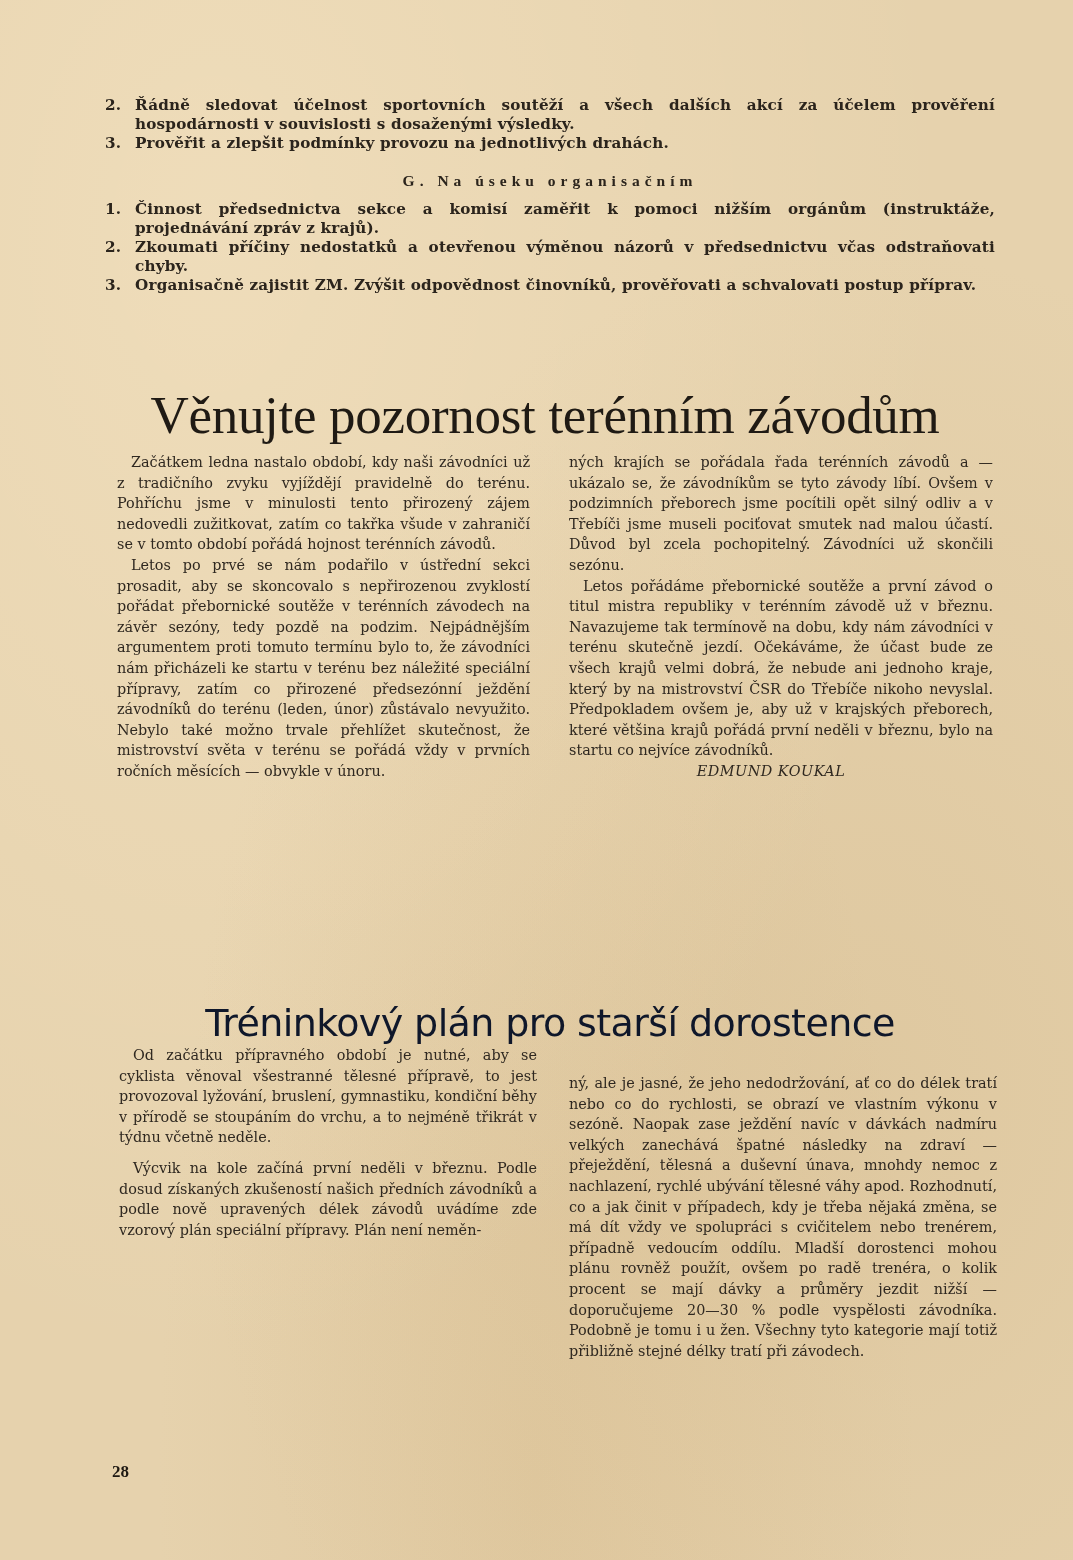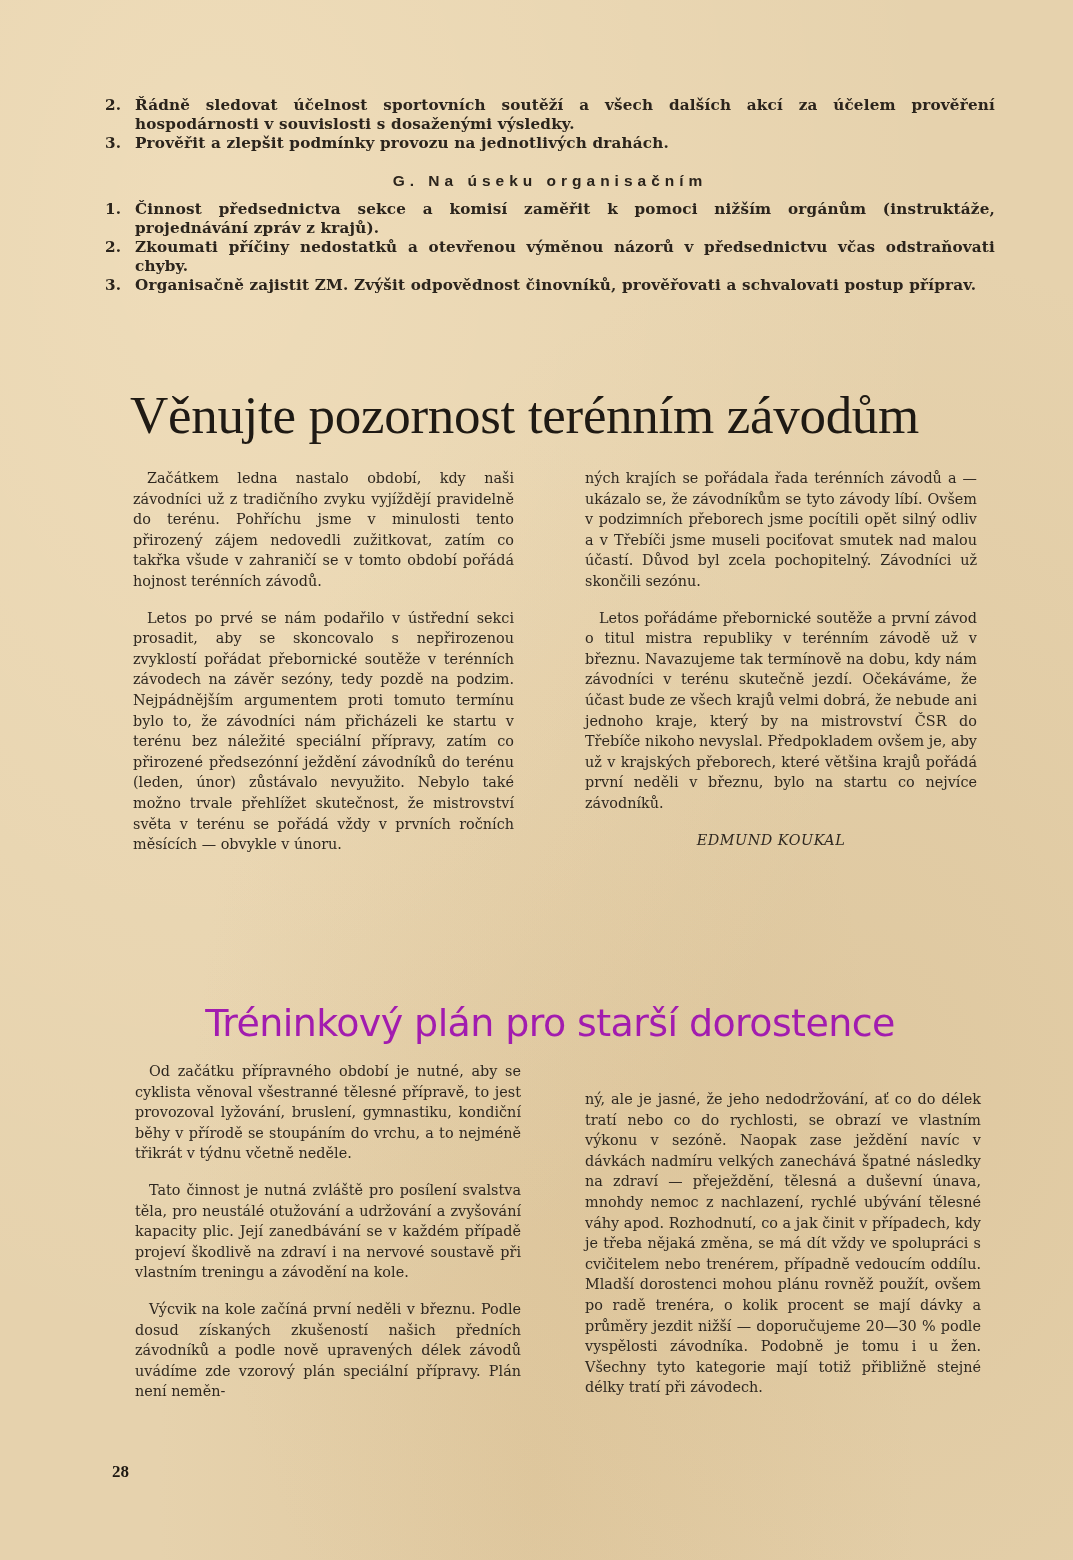--- a/index.html
+++ b/index.html
@@ -16,34 +16,34 @@
   .page { position: absolute; left: 0; top: 0; width: 1073px; height: 1560px; }
 
   
   .toplist { position: absolute; left: 105px; top: 96px; width: 890px;
     font-family: "DejaVu Serif", serif; font-weight: bold; font-size: 15.2px; line-height: 19px;
     letter-spacing: 0.2px; color: #2b241c; }
   .li { display: flex; text-align: justify; }
   .li .num { width: 30px; flex: none; }
   .li .txt { flex: 1; text-align: justify; }
   .section-heading { text-align: center; margin: 18px 0 10px 0; letter-spacing: 5px;
-    font-family: Liberation Sans, sans-serif; font-weight: bold; font-size: 15.5px; }
+    font-family: Liberation Serif, serif; font-weight: bold; font-size: 15.5px; }
 
   
-  .title1 { position: absolute; left: 130px; top: 385px; width: 830px; 
+  .title1 { position: absolute; left: 130px; top: 385px; width: 830px; text-align: center;
     font-family: "Liberation Serif", serif; font-size: 53px; line-height: 60px; color: #1f1a14;
     letter-spacing: -0.3px; white-space: nowrap; }
   .title2 { position: absolute; left: 130px; top: 1000px; width: 840px; text-align: center;
-    font-family: "DejaVu Sans", sans-serif; font-size: 38px; line-height: 46px; color: #a21caf;
+    font-family: "DejaVu Sans", sans-serif; font-size: 38px; line-height: 46px; color: #0f172a;
     letter-spacing: -0.6px; white-space: nowrap; }
 
   
   .col { position: absolute; font-family: "DejaVu Serif", serif; font-size: 14.4px;
     line-height: 20.6px; color: #2f2820; text-align: justify; hyphens: manual; }
-  .col p { margin: 16px; text-indent: 14px; }
+  .col p { margin: 0; text-indent: 14px; }
   .col p.noindent { text-indent: 0; }
   .col p.gap { margin-top: 10px; }
   .a1-left  { left: 117px; top: 452px; width: 413px; }
   .a1-right { left: 569px; top: 452px; width: 424px; }
   .a2-left  { left: 119px; top: 1045px; width: 418px; }
   .a2-right { left: 569px; top: 1073px; width: 428px; }
 
   .author { text-align: center; padding-right: 20px; letter-spacing: 0.5px; font-style: italic; }
 
   .pagenum { position: absolute; left: 112px; top: 1462px;
@@ -88,21 +88,20 @@
   <div class="col a1-right">
     <p class="noindent">ných krajích se pořádala řada terénních závodů a — ukázalo se, že závodníkům se tyto závody líbí. Ovšem v podzimních přeborech jsme pocítili opět silný odliv a v Třebíči jsme museli pociťovat smutek nad malou účastí. Důvod byl zcela pochopitelný. Závodníci už skončili sezónu.</p>
     <p>Letos pořádáme přebornické soutěže a první závod o titul mistra republiky v terénním závodě už v březnu. Navazujeme tak termínově na dobu, kdy nám závodníci v terénu skutečně jezdí. Očekáváme, že účast bude ze všech krajů velmi dobrá, že nebude ani jednoho kraje, který by na mistrovství ČSR do Třebíče nikoho nevyslal. Předpokladem ovšem je, aby už v krajských přeborech, které většina krajů pořádá první neděli v březnu, bylo na startu co nejvíce závodníků.</p>
     <p class="noindent author">EDMUND KOUKAL</p>
   </div>
 
   <h1 class="title2" style="margin:0;font-weight:normal;">Tréninkový plán pro starší dorostence</h1>
 
   <div class="col a2-left">
     <p>Od začátku přípravného období je nutné, aby se cyklista věnoval všestranné tělesné přípravě, to jest provozoval lyžování, bruslení, gymnastiku, kondiční běhy v přírodě se stoupáním do vrchu, a to nejméně třikrát v týdnu včetně neděle.</p>
-    <p class="gap">Tato činnost je nutná zvláště pro posílení svalstva těla, pro neustálé otužování a udržování a zvyšování kapacity plic. Její zanedbávání se v každém případě projeví škodlivě na zdraví i na nervové soustavě při vlastním treningu a závodění na kole.</p>
     <p class="gap">Výcvik na kole začíná první neděli v březnu. Podle dosud získaných zkušeností našich předních závodníků a podle nově upravených délek závodů uvádíme zde vzorový plán speciální přípravy. Plán není neměn-</p>
   </div>
 
   <div class="col a2-right">
     <p class="noindent">ný, ale je jasné, že jeho nedodržování, ať co do délek tratí nebo co do rychlosti, se obrazí ve vlastním výkonu v sezóně. Naopak zase ježdění navíc v dávkách nadmíru velkých zanechává špatné následky na zdraví — přeježdění, tělesná a duševní únava, mnohdy nemoc z nachlazení, rychlé ubývání tělesné váhy apod. Rozhodnutí, co a jak činit v případech, kdy je třeba nějaká změna, se má dít vždy ve spolupráci s cvičitelem nebo trenérem, případně vedoucím oddílu. Mladší dorostenci mohou plánu rovněž použít, ovšem po radě trenéra, o kolik procent se mají dávky a průměry jezdit nižší — doporučujeme 20—30 % podle vyspělosti závodníka. Podobně je tomu i u žen. Všechny tyto kategorie mají totiž přibližně stejné délky tratí při závodech.</p>
   </div>
 
   <div class="pagenum">28</div>
 </div>
 

